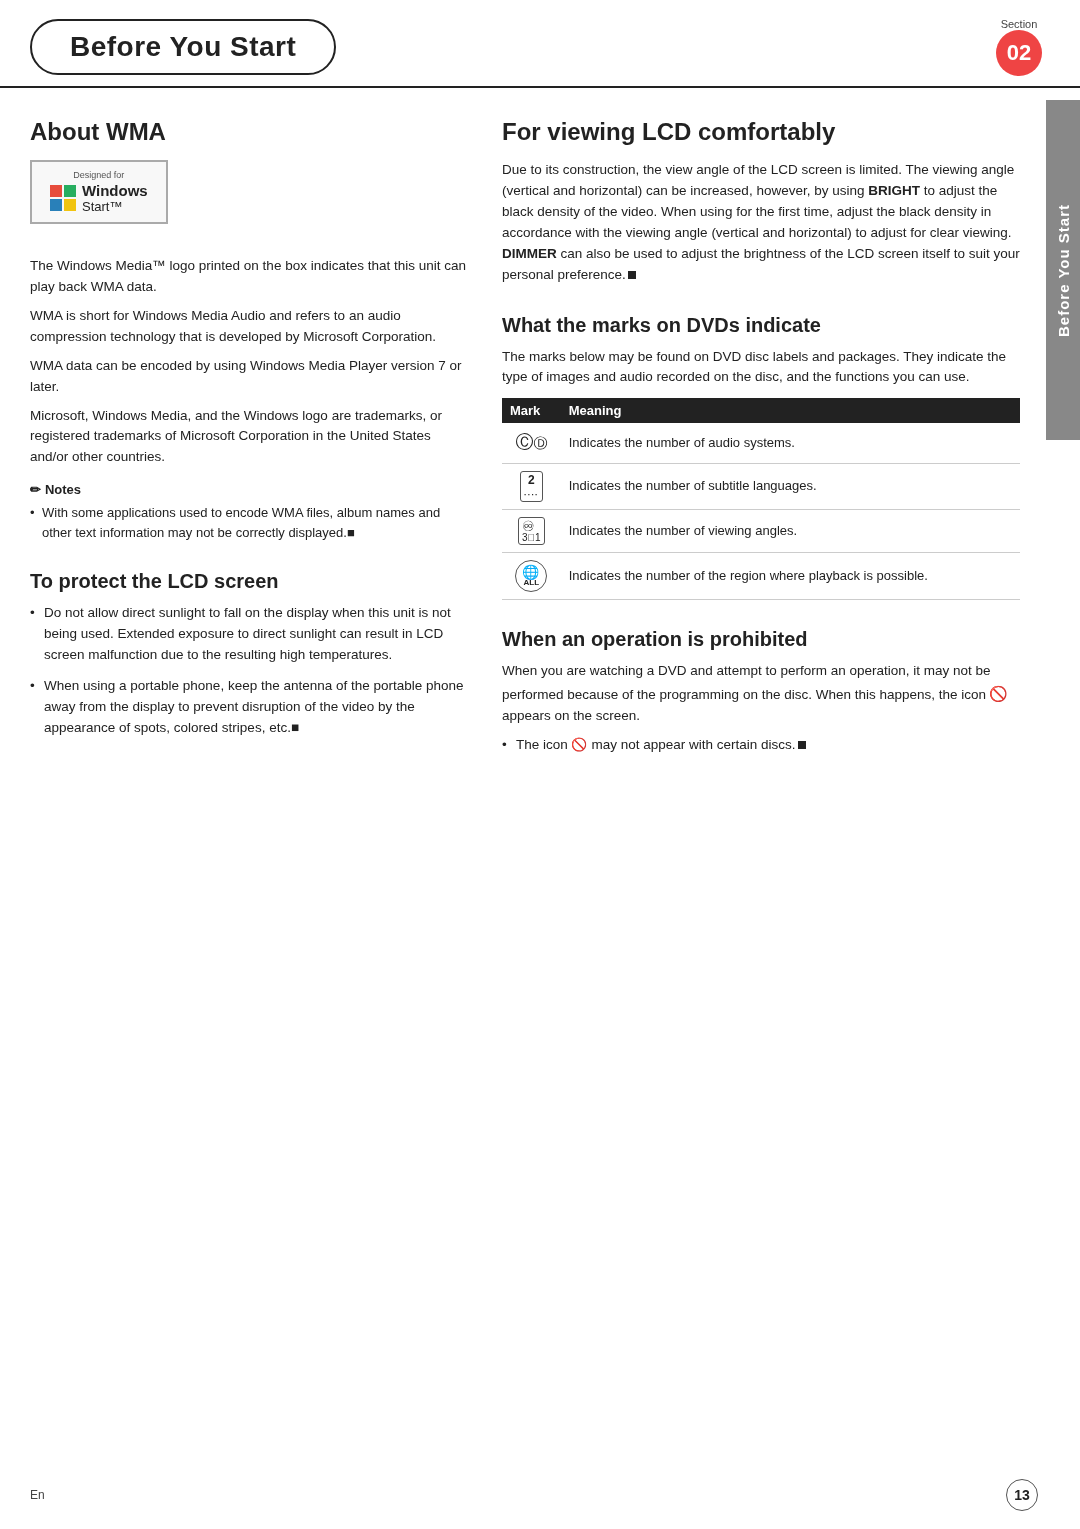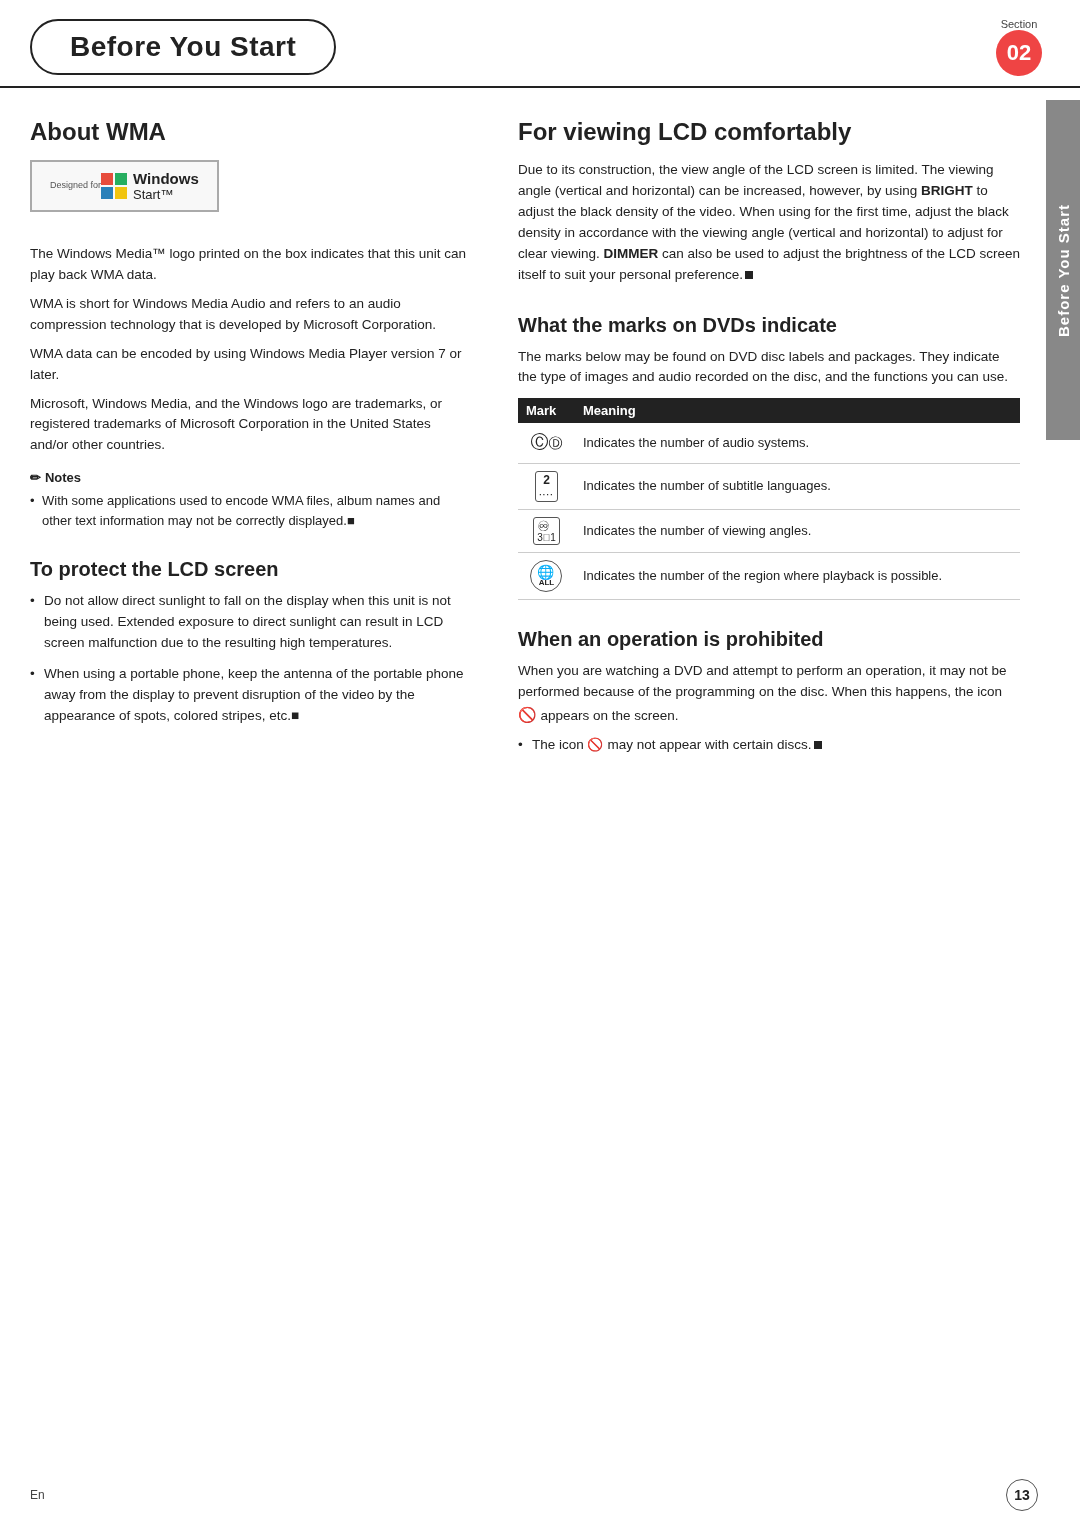--- a/index.html
+++ b/index.html
@@ -74,21 +74,21 @@
       writing-mode: vertical-rl;
       transform: rotate(180deg);
       letter-spacing: 1px;
     }
 
     
     .main-content {
       display: flex;
       flex-direction: row;
       padding: 30px 16px 30px 30px;
-      gap: 48px;
+      gap: 32px;
       height: calc(1529px - 90px - 40px);
     }
     .left-col {
       flex: 0 0 440px;
       max-width: 440px;
     }
     .right-col {
       flex: 1;
       padding-right: 44px;
     }
@@ -102,21 +102,21 @@
     .section-heading-sm {
       font-size: 20px;
       font-weight: bold;
       margin-bottom: 10px;
     }
 
     
     .wma-logo-box {
       border: 2px solid #aaa;
       display: inline-flex;
-      flex-direction: row;
+      flex-direction: column;
       align-items: center;
       justify-content: center;
       padding: 8px 18px;
       margin-bottom: 16px;
       min-width: 120px;
       background: #f8f8f8;
     }
     .wma-logo-designed {
       font-size: 9px;
       color: #555;

